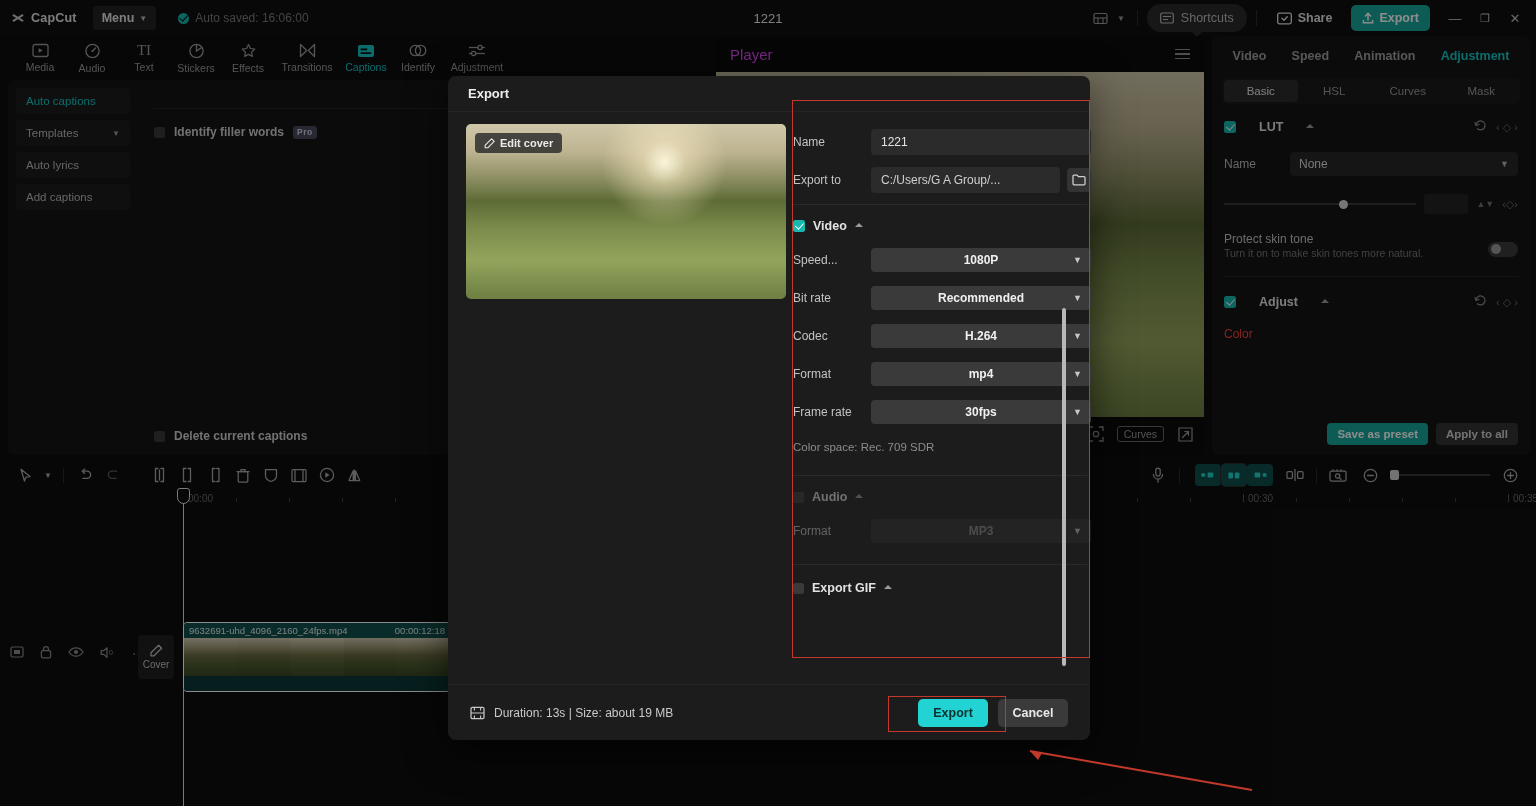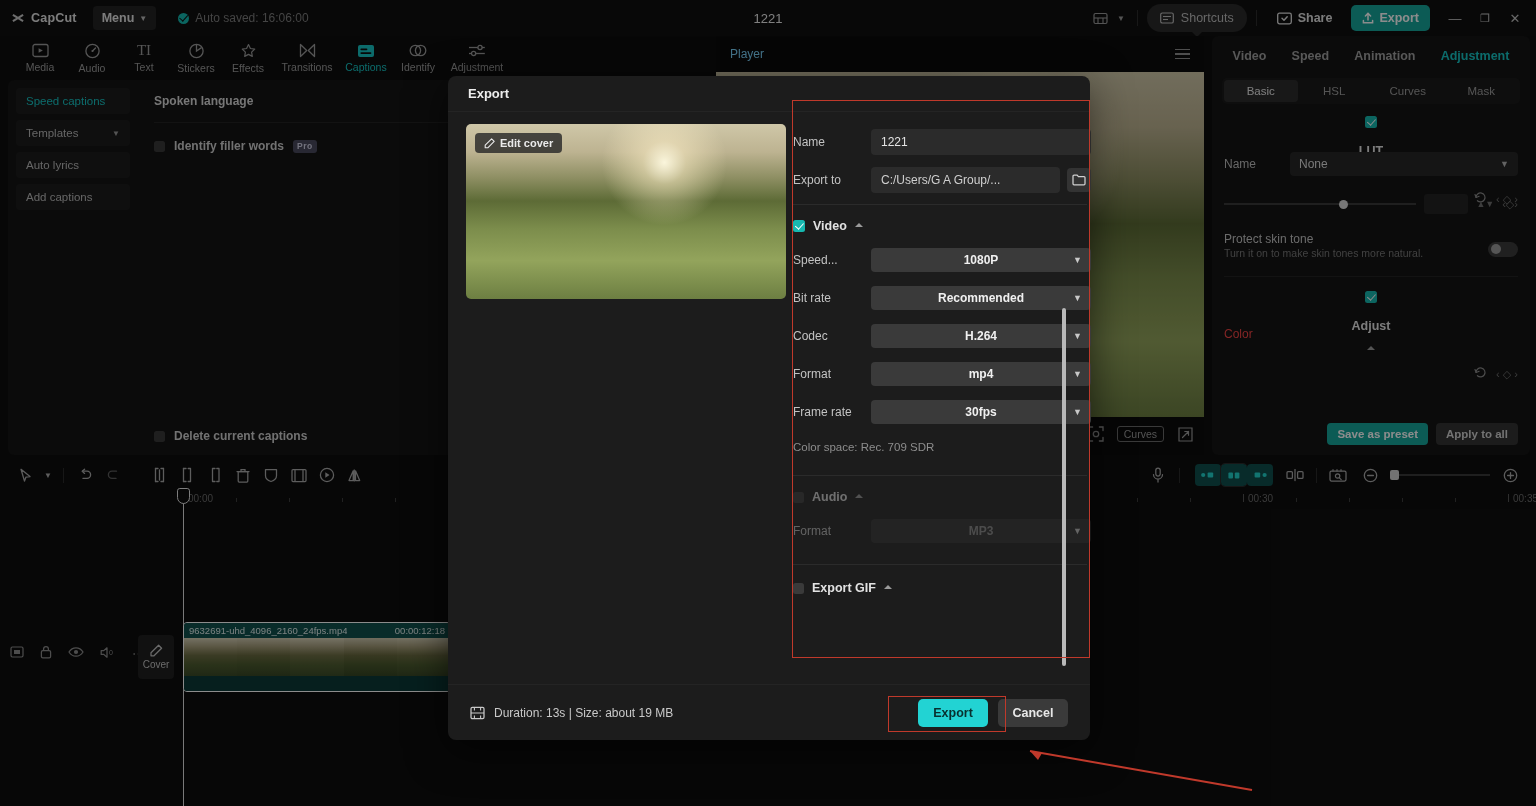--- a/index.html
+++ b/index.html
@@ -52,38 +52,38 @@
   .lp-divider{height:1px;background:#232323;margin:14px 0 16px 0;}
   .cbrow{display:flex;align-items:center;gap:9px;}
   .cbox{width:11px;height:11px;border-radius:2.5px;background:#3a3a3a;flex:none;}
   .cbl{font-size:12px;font-weight:bold;color:#cfcfcf;}
   .pro-badge{background:#4a4a5e;color:#cfcfe4;font-size:8.5px;font-weight:bold;border-radius:3px;padding:1.5px 4px;letter-spacing:.5px;}
   .lp-bottomrow{position:absolute;left:146px;bottom:12px;display:flex;align-items:center;gap:9px;}
 
   
   .player{position:absolute;left:716px;top:36px;width:488px;height:419px;background:#0c0c0c;}
   .player-head{height:36px;display:flex;align-items:center;padding:0 14px;}
-  .player-title{color:#7dd3fc;font-size:12px;}
+  .player-title{color:#d946ef;font-size:15px;}
   .burger{margin-left:auto;display:flex;flex-direction:column;gap:3px;cursor:pointer;}
   .burger span{width:15px;height:1.6px;background:#8e8e8e;display:block;}
   .player-stage{position:absolute;left:0;top:36px;width:488px;height:345px;background:#000;overflow:hidden;}
   .player-ctrls{position:absolute;right:8px;bottom:6px;height:30px;display:flex;align-items:center;gap:10px;}
   .pc{width:22px;height:22px;display:flex;align-items:center;justify-content:center;color:#9a9a9a;cursor:pointer;}
   .ratio-chip{border:1px solid #6a6a6a;border-radius:3px;padding:1px 6px;font-size:10.5px;color:#9a9a9a;cursor:pointer;}
 
   
   .rightpanel{position:absolute;left:1212px;top:36px;width:318px;height:419px;background:#141414;border-radius:6px;overflow:hidden;}
   .rp-tabs{height:40px;display:flex;align-items:center;justify-content:space-around;padding:0 8px;}
   .rp-tab{font-size:12.5px;color:#a0a0a0;font-weight:bold;cursor:pointer;}
   .rp-tab.active{color:#16c4c4;}
   .rp-seg{margin:2px 10px 0 10px;height:26px;background:#1b1b1b;border-radius:5px;display:flex;align-items:center;padding:2px;}
   .seg-i{flex:1;height:22px;display:flex;align-items:center;justify-content:center;font-size:11.5px;color:#9c9c9c;border-radius:4px;cursor:pointer;}
   .seg-i.active{background:#2d2d2d;color:#e6e6e6;}
   .rp-body{padding:12px 12px 0 12px;}
-  .sect-head{display:flex;align-items:center;gap:16px;height:22px;flex-direction:column;}
+  .sect-head{display:flex;align-items:center;gap:23px;height:22px;}
   .cbox-on{width:12px;height:12px;border-radius:2.5px;background:#16b8b0;flex:none;display:flex;align-items:center;justify-content:center;}
   .cbox-on:after{content:"";width:3.5px;height:6.5px;border:solid #fff;border-width:0 1.7px 1.7px 0;transform:rotate(42deg) translate(-0.5px,-0.8px);}
   .sect-title{font-size:12.5px;font-weight:bold;color:#e2e2e2;}
   .caret-up{width:0;height:0;border:4px solid transparent;border-bottom-color:#9a9a9a;border-top:0;margin-top:-3px;}
   .sect-actions{margin-left:auto;display:flex;align-items:center;gap:9px;color:#8a8a8a;}
   .kf{display:flex;align-items:center;gap:3px;color:#6f6f6f;font-size:11px;}
   .row{display:flex;align-items:center;margin-top:14px;gap:10px;}
   .row-label{font-size:12px;color:#bdbdbd;width:56px;flex:none;}
   .select{flex:1;height:24px;background:#272727;border-radius:4px;display:flex;align-items:center;padding:0 9px;font-size:12px;color:#dcdcdc;cursor:pointer;}
   .sel-caret{margin-left:auto;color:#b4b4b4;font-size:9px;}
@@ -291,35 +291,34 @@
         <circle cx="12" cy="4.5" r="2.1" fill="#0e0e0e" stroke="currentColor" stroke-width="1.3"></circle>
         <circle cx="5.6" cy="10.5" r="2.1" fill="#0e0e0e" stroke="currentColor" stroke-width="1.3"></circle>
       </svg>
     <span class="tlabel">Adjustment</span>
   </div>
 </div>
 
 <div class="leftpanel">
   <div class="lp-side">
     <div class="lp-item active">
-      <span>Speed captions</span>
+      <span>Auto captions</span>
     </div>
     <div class="lp-item">
       <span>Templates</span>
       <span style="font-size:8px;color:#999">▼</span>
     </div>
     <div class="lp-item">
       <span>Auto lyrics</span>
     </div>
     <div class="lp-item">
       <span>Add captions</span>
     </div>
   </div>
   <div class="lp-main">
-    <div class="lp-h">Spoken language</div>
     <div class="lp-divider"></div>
     <div class="cbrow">
       <span class="cbox"></span>
       <span class="cbl">Identify filler words</span>
       <span class="pro-badge">Pro</span>
     </div>
   </div>
   <div class="lp-bottomrow">
     <span class="cbox"></span>
     <span class="cbl">Delete current captions</span>

